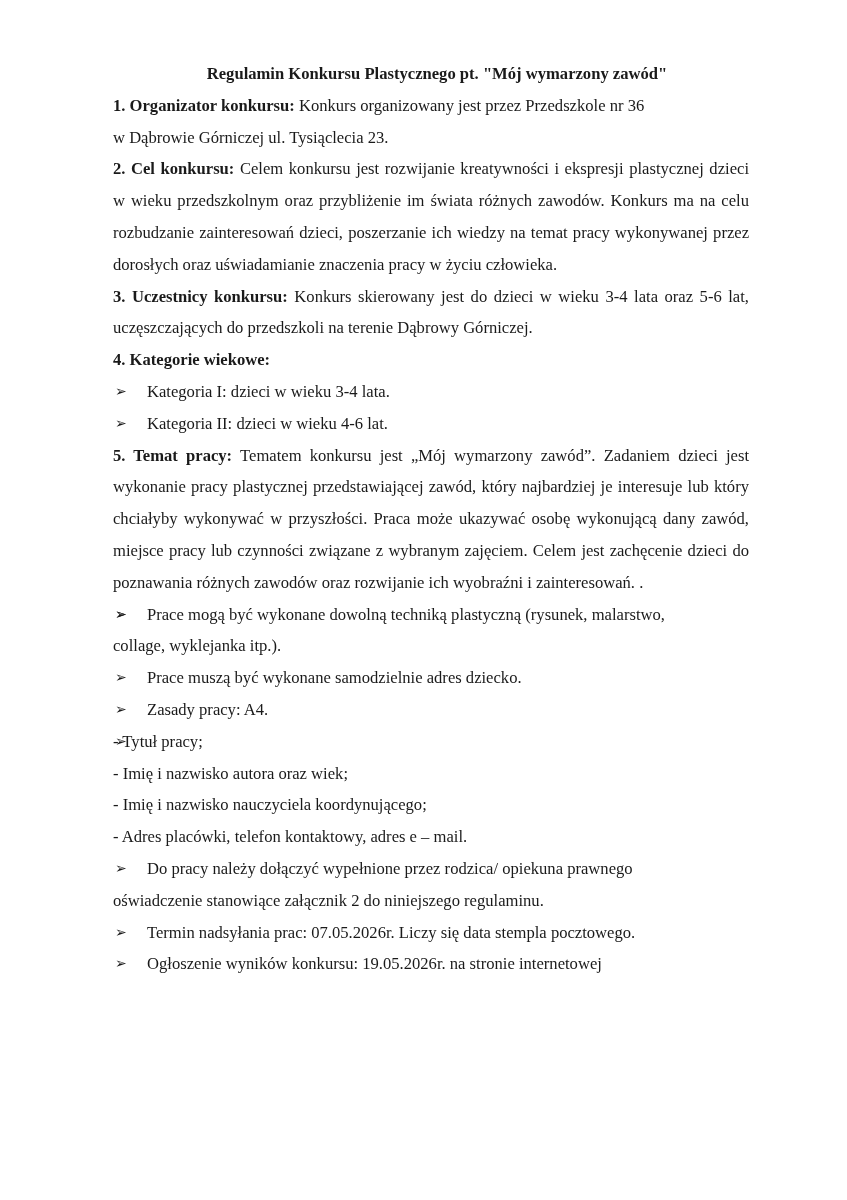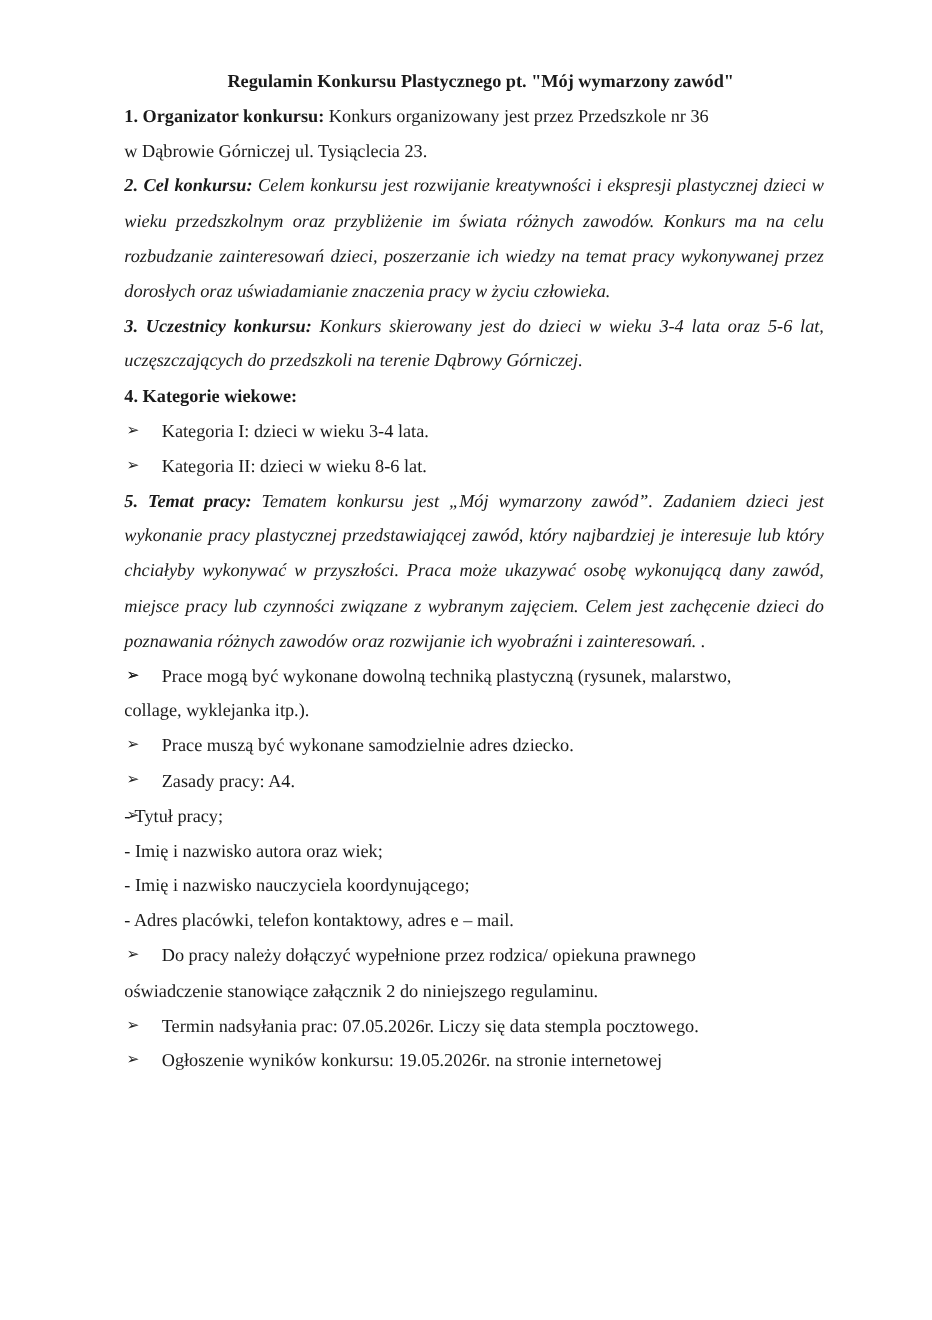--- a/index.html
+++ b/index.html
@@ -4,42 +4,42 @@
 <style>
   html, body { margin:0; padding:0; background:#ffffff; }
   body { width:847px; height:1200px; position:relative; overflow:hidden; }
   .page {
     position:absolute; left:113px; top:58px; width:636px;
     font-family:"Liberation Serif", "DejaVu Serif", serif;
     font-size:16.6px; color:#1a1a1a; line-height:31.8px;
   }
   .title { text-align:center; font-weight:bold; margin:0; padding-left:12px; }
   p { margin:0; }
-  .just { text-align:justify; text-align-last:left;font-style:italic; }
+  .just { text-align:justify; text-align-last:left; }
   b { font-weight:bold; }
   .bullet { position:relative; padding-left:34px; }
   .bullet .arrow { position:absolute; left:2px; top:0; font-size:14px; }
   .dash { }
 </style>
 </head>
 <body>
 
 <div class="page">
   <p class="title">Regulamin Konkursu Plastycznego pt. "Mój wymarzony zawód"</p>
 
   <p><b>1. Organizator konkursu:</b><span> Konkurs organizowany jest przez Przedszkole nr 36</span></p>
   <p>w Dąbrowie Górniczej ul. Tysiąclecia 23.</p>
 
   <p class="just"><b>2. Cel konkursu:</b><span> Celem konkursu jest  rozwijanie kreatywności i ekspresji plastycznej dzieci w wieku przedszkolnym oraz przybliżenie im świata różnych zawodów. Konkurs ma na celu rozbudzanie zainteresowań dzieci, poszerzanie ich wiedzy na temat pracy wykonywanej przez dorosłych oraz uświadamianie znaczenia pracy w życiu człowieka.</span></p>
 
   <p class="just"><b>3. Uczestnicy konkursu:</b><span> Konkurs skierowany jest do dzieci w wieku 3-4 lata oraz 5-6  lat, uczęszczających do przedszkoli na terenie Dąbrowy Górniczej.</span></p>
 
   <p><b>4. Kategorie wiekowe:</b></p>
   <p class="bullet"><span class="arrow">➢</span><span>Kategoria I: dzieci w wieku 3-4 lata.</span></p>
-  <p class="bullet"><span class="arrow">➢</span><span>Kategoria II: dzieci w wieku 8-6 lat.</span></p>
+  <p class="bullet"><span class="arrow">➢</span><span>Kategoria II: dzieci w wieku 4-6 lat.</span></p>
 
   <p class="just"><b>5. Temat pracy:</b><span> Tematem konkursu jest „Mój wymarzony zawód”. Zadaniem dzieci jest wykonanie pracy plastycznej przedstawiającej zawód, który najbardziej je interesuje lub który chciałyby wykonywać w przyszłości. Praca może ukazywać osobę wykonującą dany zawód, miejsce pracy lub czynności związane z wybranym zajęciem. Celem jest zachęcenie dzieci do poznawania różnych zawodów oraz rozwijanie ich wyobraźni i zainteresowań. .</span></p>
 
   <p class="bullet"><span class="arrow">➢</span></p>
   <p class="bullet"><span class="arrow">➢</span><span>Prace mogą być wykonane dowolną techniką plastyczną (rysunek, malarstwo,</span></p>
   <p>collage, wyklejanka itp.).</p>
   <p class="bullet"><span class="arrow">➢</span><span>Prace muszą być wykonane samodzielnie adres dziecko.</span></p>
   <p class="bullet"><span class="arrow">➢</span><span>Zasady pracy: A4.</span></p>
   <p class="bullet"><span class="arrow">➢</span></p>
   <p class="dash">- Tytuł pracy;</p>

